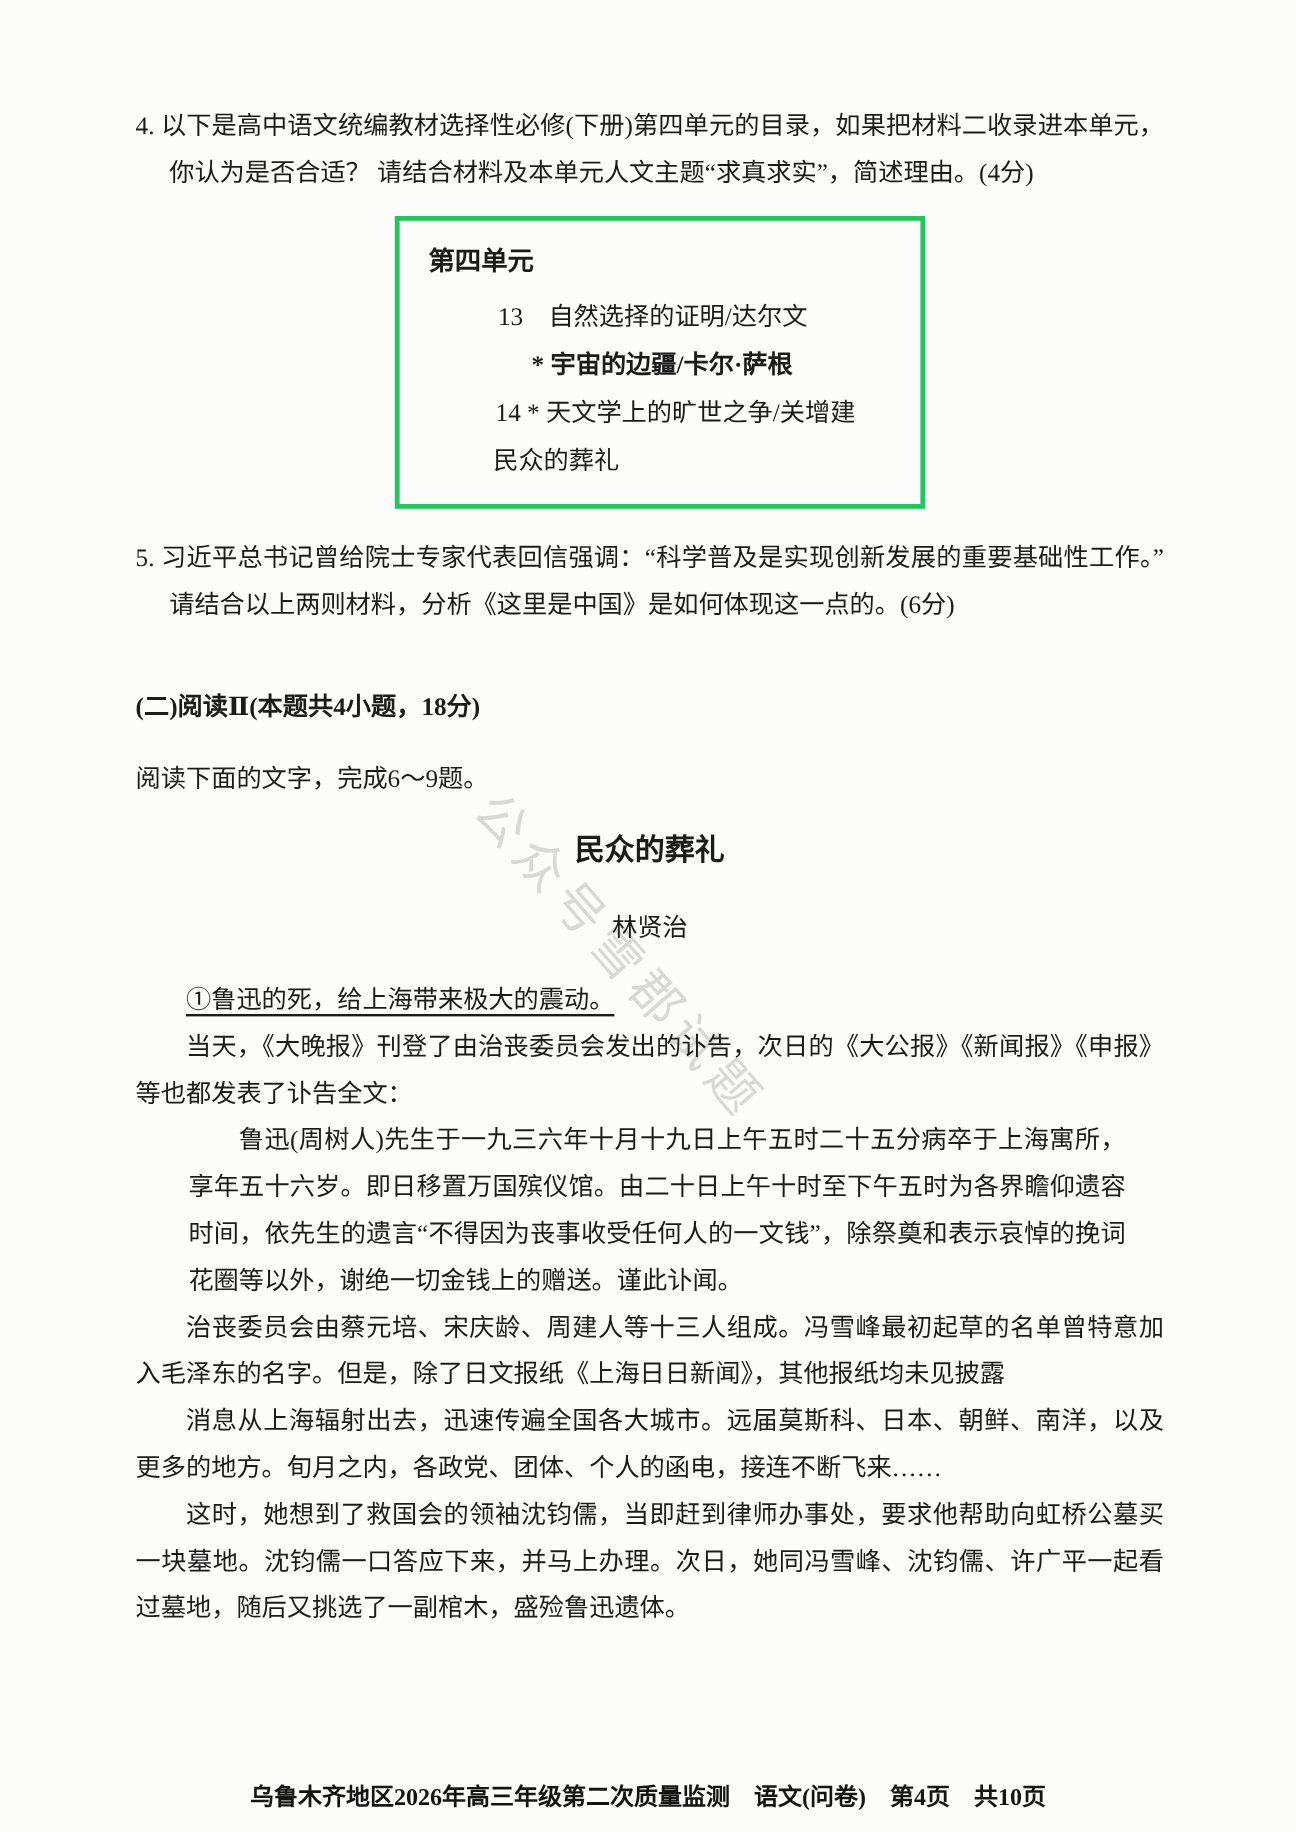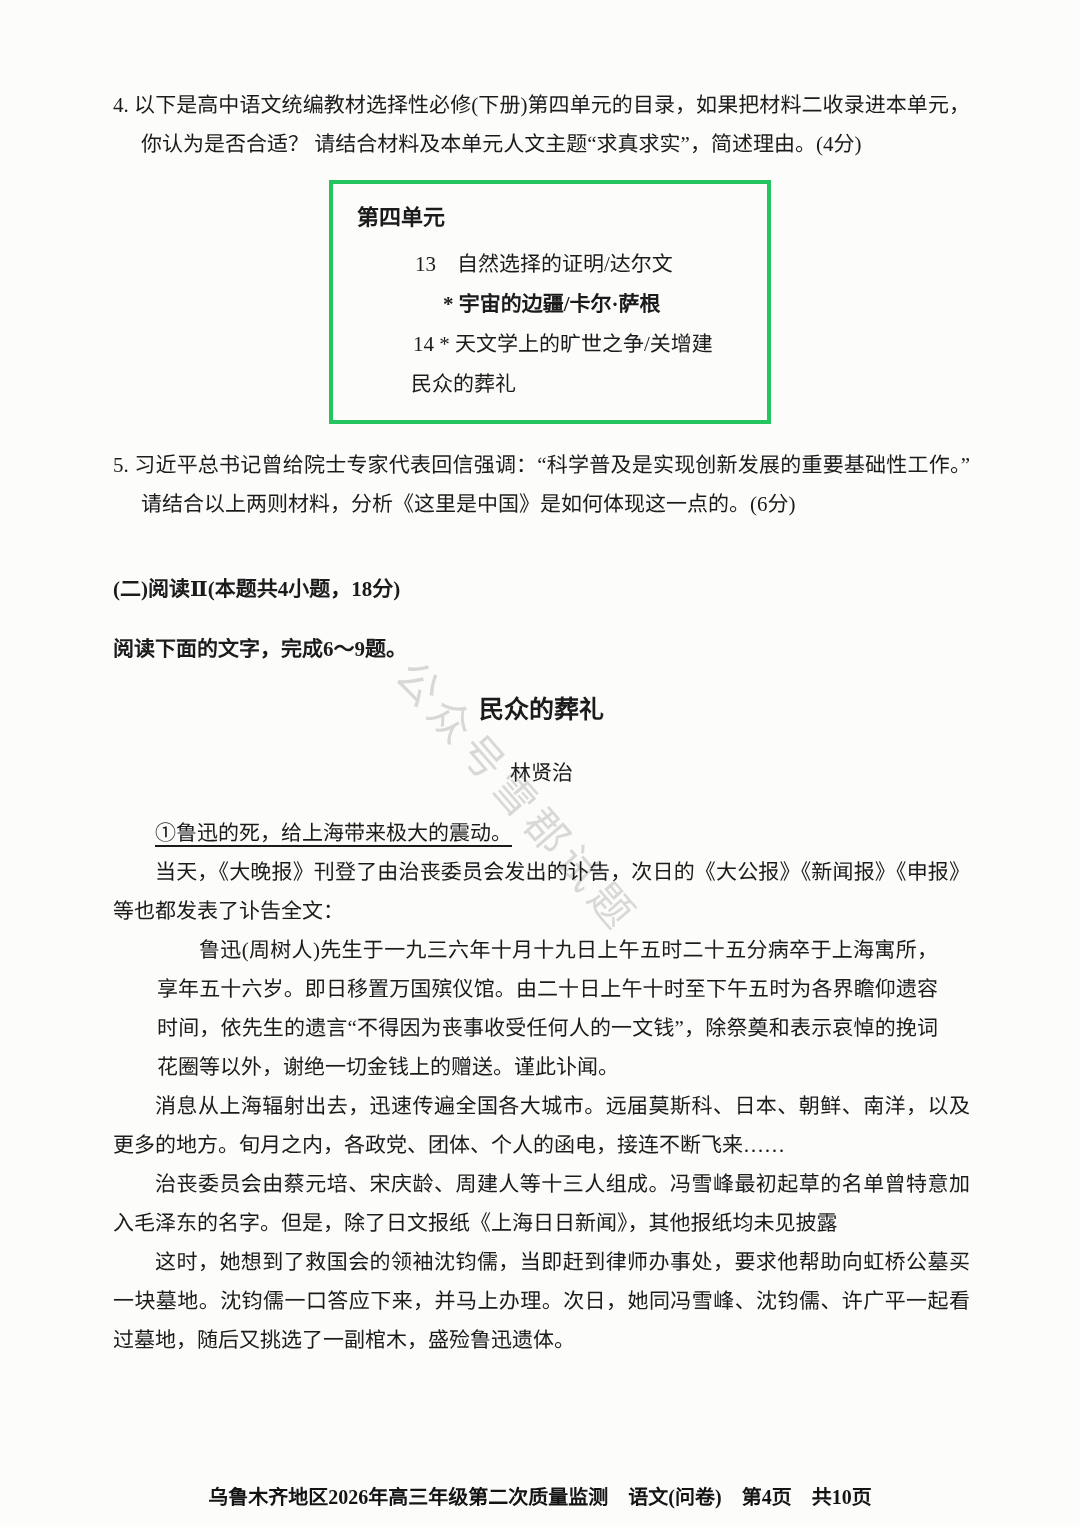--- a/index.html
+++ b/index.html
@@ -41,21 +41,21 @@
   }
   .box-item-0 { margin-left: 58px; }
   .box-item-1 { margin-left: 86px; font-weight: bold; }
   .box-item-2 { margin-left: 56px; }
   .box-item-3 { margin-left: 54px; }
   .q5 { margin-top: 18px; }
   .section-heading {
     font-weight: 700;
     margin-top: 46px;
   }
-  .instruction { margin-top: 0; font-weight: bold; }
+  .instruction { margin-top: 0; }
   .article-title {
     text-align: center;
     font-weight: 700;
     font-size: 25px;
     margin-top: 16px;
     text-indent: 0;
   }
   .article-author {
     text-align: center;
     font-size: 21px;
@@ -123,22 +123,22 @@
     <p class="section-heading">(二)阅读Ⅱ(本题共4小题，18分)</p>
     <p class="instruction">阅读下面的文字，完成6～9题。</p>
 
     <p class="article-title">民众的葬礼</p>
     <p class="article-author">林贤治</p>
 
     <div class="article">
       <p class="para underline">①鲁迅的死，给上海带来极大的震动。</p>
       <p class="para">当天，《大晚报》刊登了由治丧委员会发出的讣告，次日的《大公报》《新闻报》《申报》等也都发表了讣告全文：</p>
       <p class="para quote">鲁迅(周树人)先生于一九三六年十月十九日上午五时二十五分病卒于上海寓所，享年五十六岁。即日移置万国殡仪馆。由二十日上午十时至下午五时为各界瞻仰遗容时间，依先生的遗言“不得因为丧事收受任何人的一文钱”，除祭奠和表示哀悼的挽词花圈等以外，谢绝一切金钱上的赠送。谨此讣闻。</p>
+      <p class="para">治丧委员会由蔡元培、宋庆龄、周建人等十三人组成。冯雪峰最初起草的名单曾特意加入毛泽东的名字。但是，除了日文报纸《上海日日新闻》，其他报纸均未见披露</p>
       <p class="para">消息从上海辐射出去，迅速传遍全国各大城市。远届莫斯科、日本、朝鲜、南洋，以及更多的地方。旬月之内，各政党、团体、个人的函电，接连不断飞来……</p>
-      <p class="para">治丧委员会由蔡元培、宋庆龄、周建人等十三人组成。冯雪峰最初起草的名单曾特意加入毛泽东的名字。但是，除了日文报纸《上海日日新闻》，其他报纸均未见披露</p>
       <p class="para">这时，她想到了救国会的领袖沈钧儒，当即赶到律师办事处，要求他帮助向虹桥公墓买一块墓地。沈钧儒一口答应下来，并马上办理。次日，她同冯雪峰、沈钧儒、许广平一起看过墓地，随后又挑选了一副棺木，盛殓鲁迅遗体。</p>
 
     </div>
 
   </div>
 
   <div class="footer">乌鲁木齐地区2026年高三年级第二次质量监测　语文(问卷)　第4页　共10页</div>
 
 </div>
 

